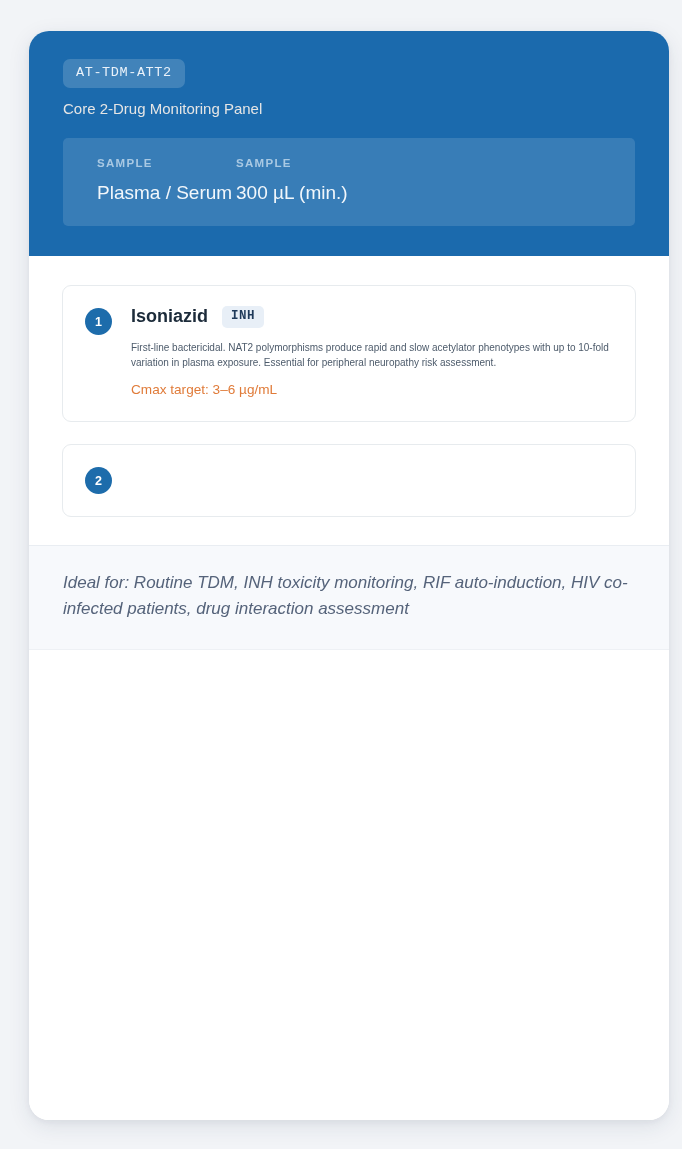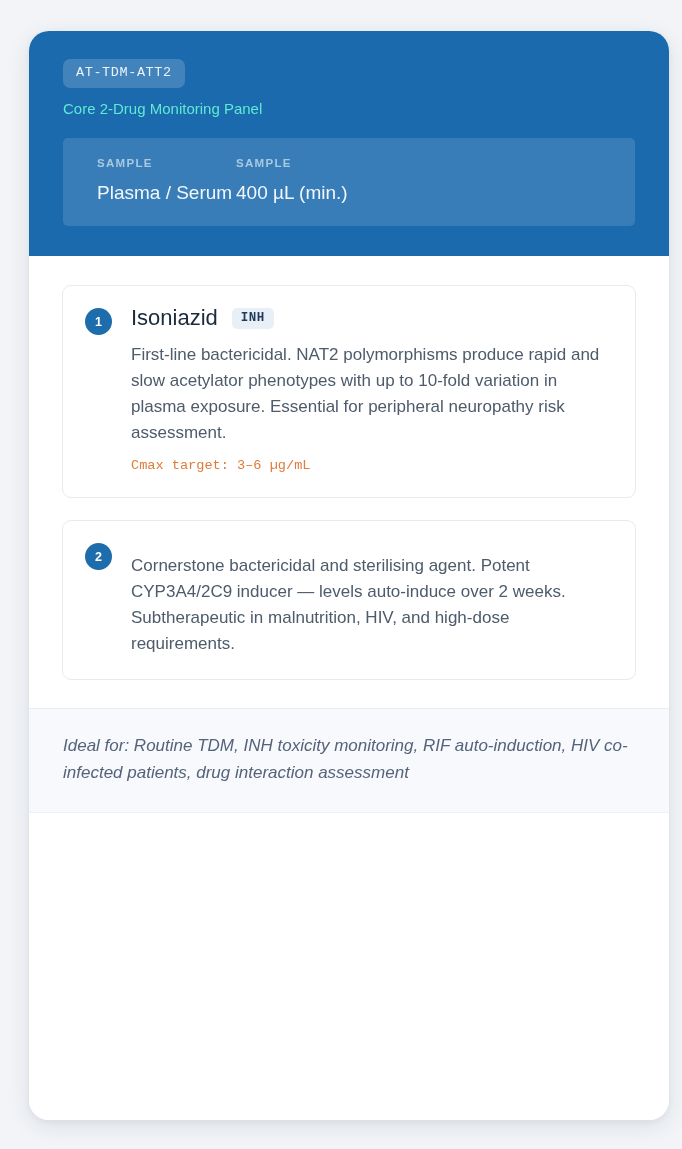--- a/index.html
+++ b/index.html
@@ -58,21 +58,21 @@
     font-family: "Liberation Serif", "DejaVu Serif", serif;
     font-weight: bold;
     color: #ffffff;
     font-size: 30px;
     line-height: 1.15;
     margin: 21px 0 0 0;
     letter-spacing: 0.1px;
   }
 
   .panel-subtitle {
-    color: #5eead4;
+    color: #e5e5e5;
     font-size: 15px;
     margin: 11px 0 0 0;
     line-height: 1.3;
   }
 
   .stats-box {
     margin-top: 20px;
     background: rgba(255, 255, 255, 0.13);
     border-radius: 5px;
     padding: 20px 54px 22px 34px;
@@ -133,50 +133,50 @@
     padding-left: 19px;
     min-width: 0;
   }
 
   .drug-head {
     display: flex;
     align-items: center;
   }
 
   .drug-name {
-    font-size: 22px;
-    font-weight: normal;
+    font-size: 18px;
+    font-weight: bold;
     color: #1c2b3a;
     line-height: 1.1;
   }
 
   .abbr-badge {
     margin-left: 14px;
     background: #e8eff7;
     color: #1f3a5a;
     font-family: "Liberation Mono", "DejaVu Sans Mono", monospace;
     font-size: 12.5px;
     font-weight: bold;
     letter-spacing: 0.5px;
     padding: 4px 9px 5px 9px;
     border-radius: 5px;
     line-height: 1;
   }
 
   .drug-desc {
     margin-top: 12px;
     color: #4d5b6b;
-    font-size: 17px;
+    font-size: 10px;
     line-height: 1.53;
   }
 
   .cmax {
     margin-top: 11px;
     color: #e07b39;
-    font-family: Liberation Mono, monospace;
+    font-family: Liberation Sans, sans-serif;
     font-size: 13.6px;
     line-height: 1.3;
   }
 
   
   .panel-footer {
     margin-top: 28px;
     background: #f7f9fc;
     border-top: 1px solid #e9edf2;
     border-bottom: 1px solid #eef1f5;
@@ -202,21 +202,21 @@
       <div class="code-badge">AT-TDM-ATT2</div>
       <div class="panel-subtitle">Core 2-Drug Monitoring Panel</div>
 
       <div class="stats-box">
         <div class="stat-col sample">
           <div class="stat-label">SAMPLE</div>
           <div class="stat-value">Plasma / Serum</div>
         </div>
         <div class="stat-col volume">
           <div class="stat-label">SAMPLE</div>
-          <div class="stat-value">400 µL (min.)</div>
+          <div class="stat-value">300 µL (min.)</div>
         </div>
       </div>
     </div>
 
     <div class="drug-list">
 
       <div class="drug-card">
         <div class="num-circle">1</div>
         <div class="drug-body">
           <div class="drug-head">
@@ -224,21 +224,20 @@
             <span class="abbr-badge">INH</span>
           </div>
           <div class="drug-desc">First-line bactericidal. NAT2 polymorphisms produce rapid and slow acetylator phenotypes with up to 10-fold variation in plasma exposure. Essential for peripheral neuropathy risk assessment.</div>
           <div class="cmax">Cmax target: 3–6 µg/mL</div>
         </div>
       </div>
 
       <div class="drug-card">
         <div class="num-circle">2</div>
         <div class="drug-body">
-          <div class="drug-desc">Cornerstone bactericidal and sterilising agent. Potent CYP3A4/2C9 inducer — levels auto-induce over 2 weeks. Subtherapeutic in malnutrition, HIV, and high-dose requirements.</div>
         </div>
       </div>
 
     </div>
 
     <div class="panel-footer">
       <div class="footer-text">Ideal for: Routine TDM, INH toxicity monitoring, RIF auto-induction, HIV co-infected patients, drug interaction assessment</div>
     </div>
 
     <div class="panel-tail"></div>

